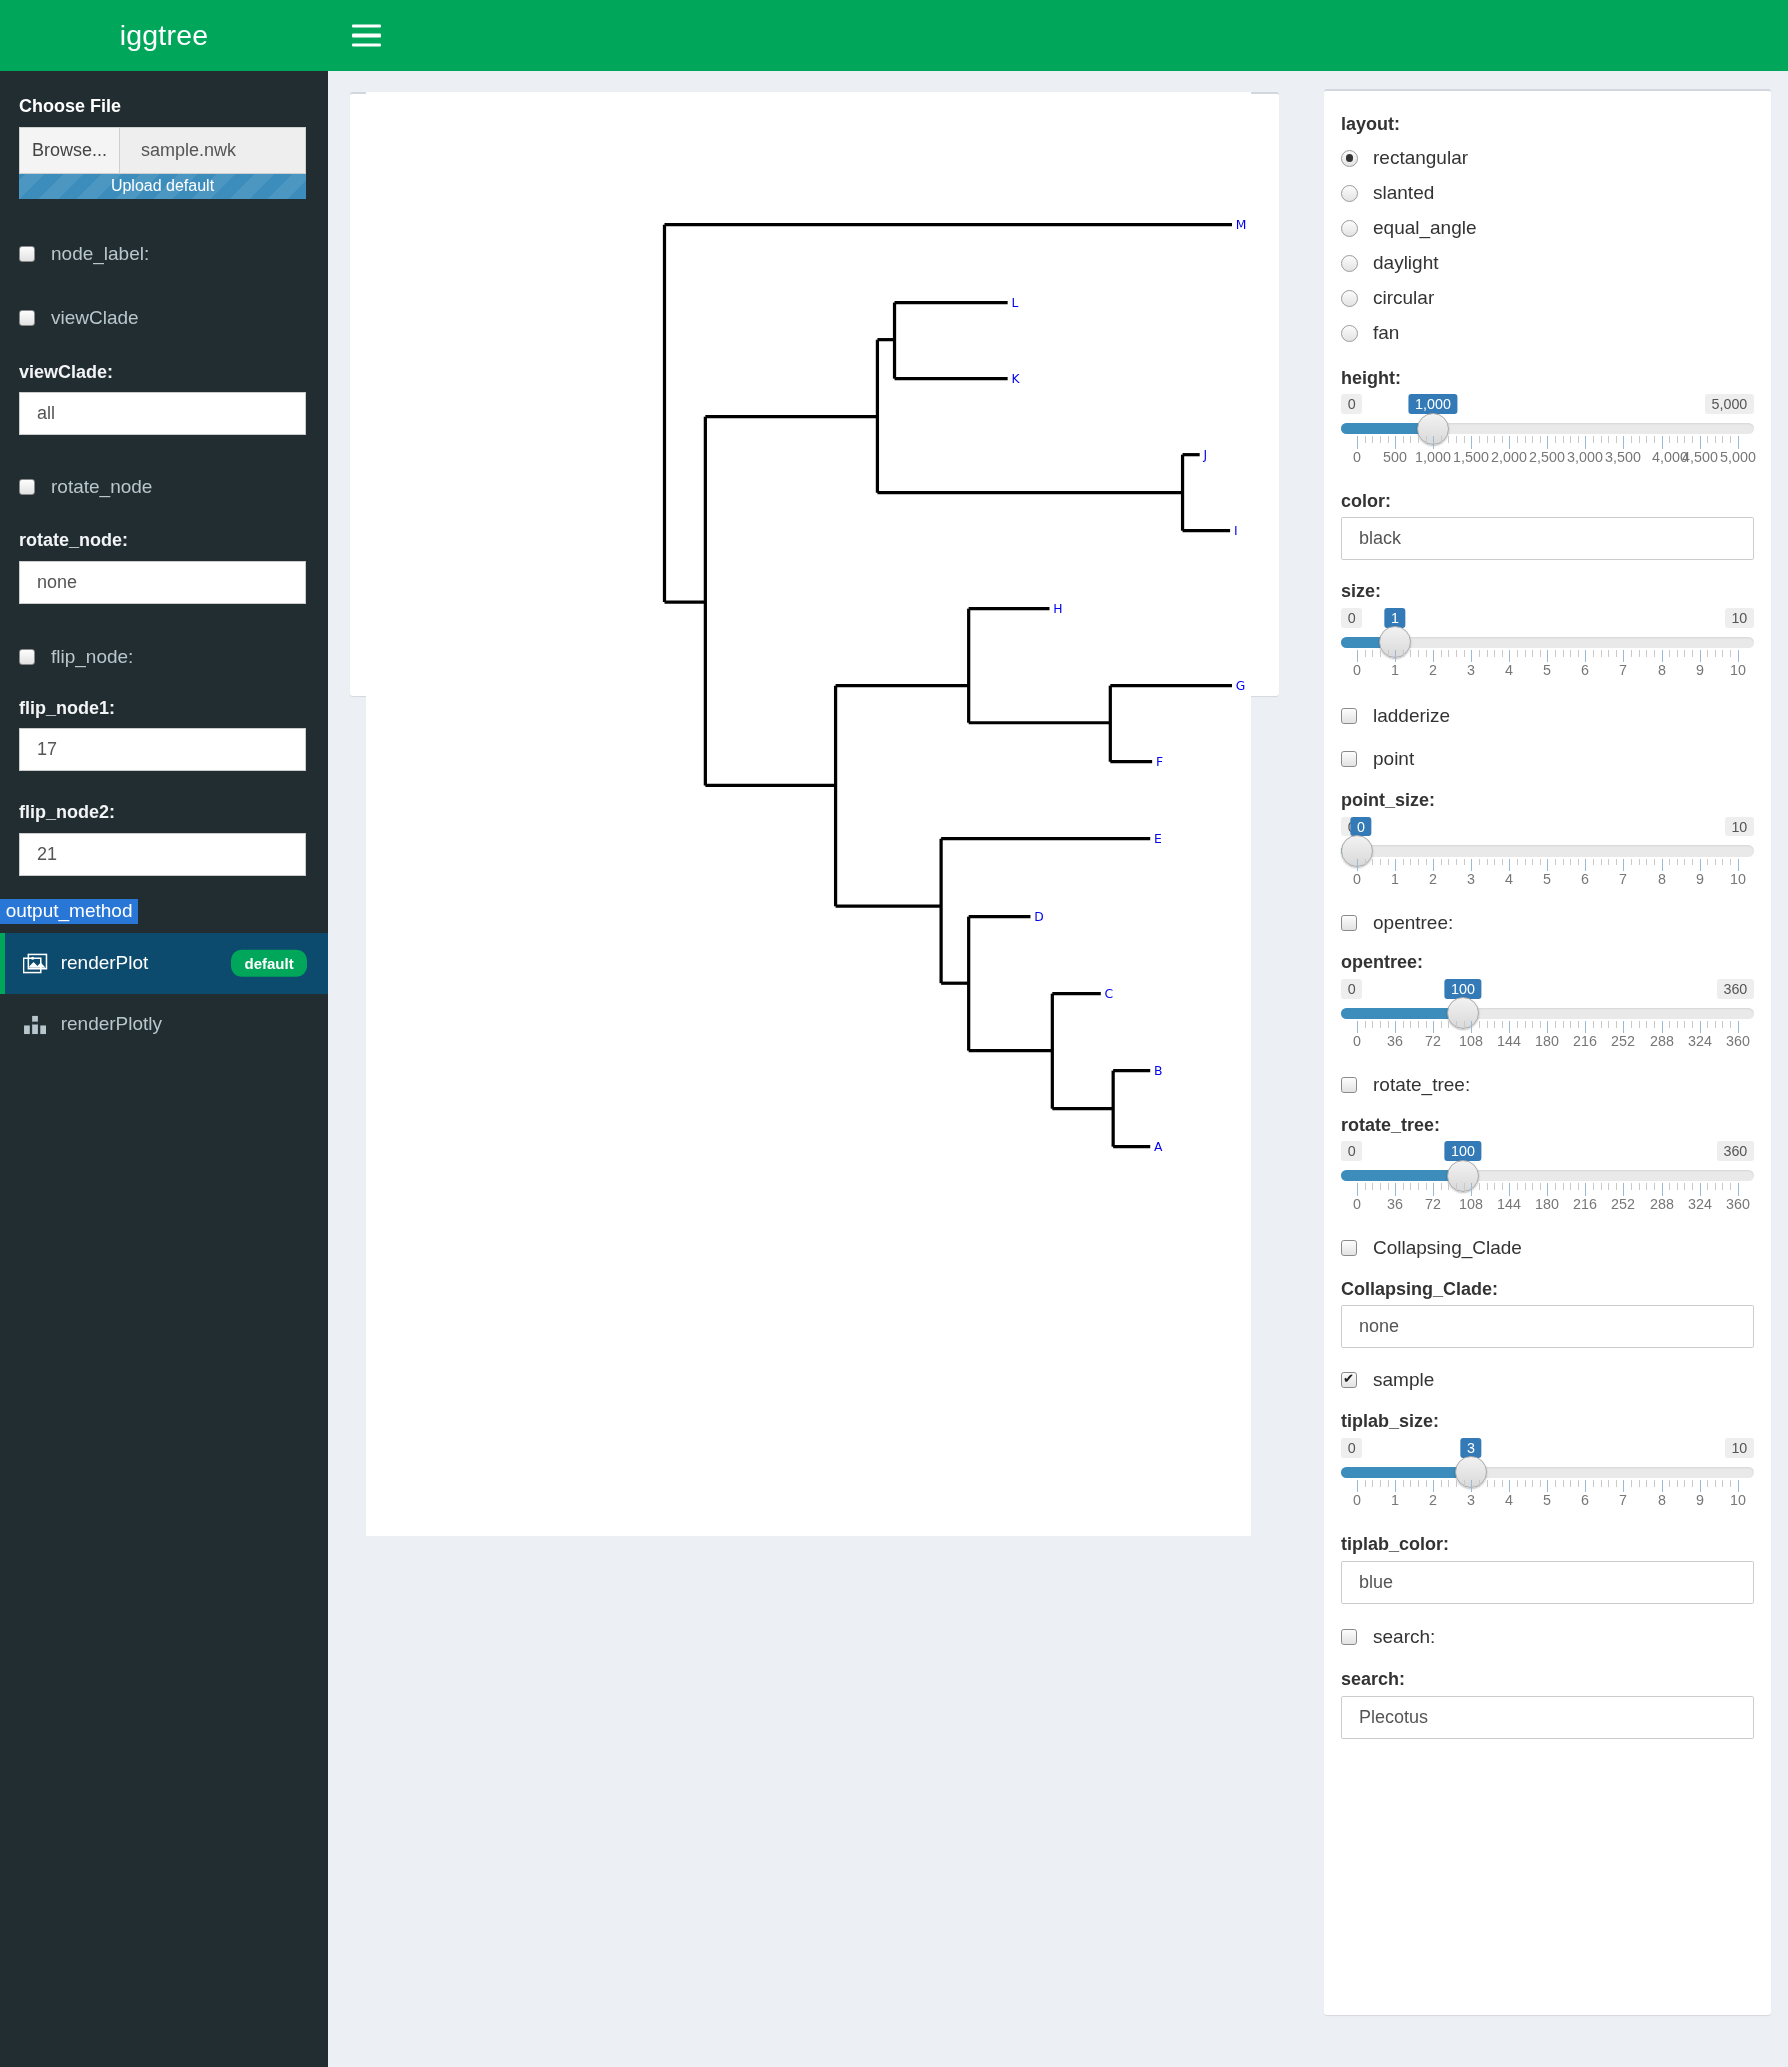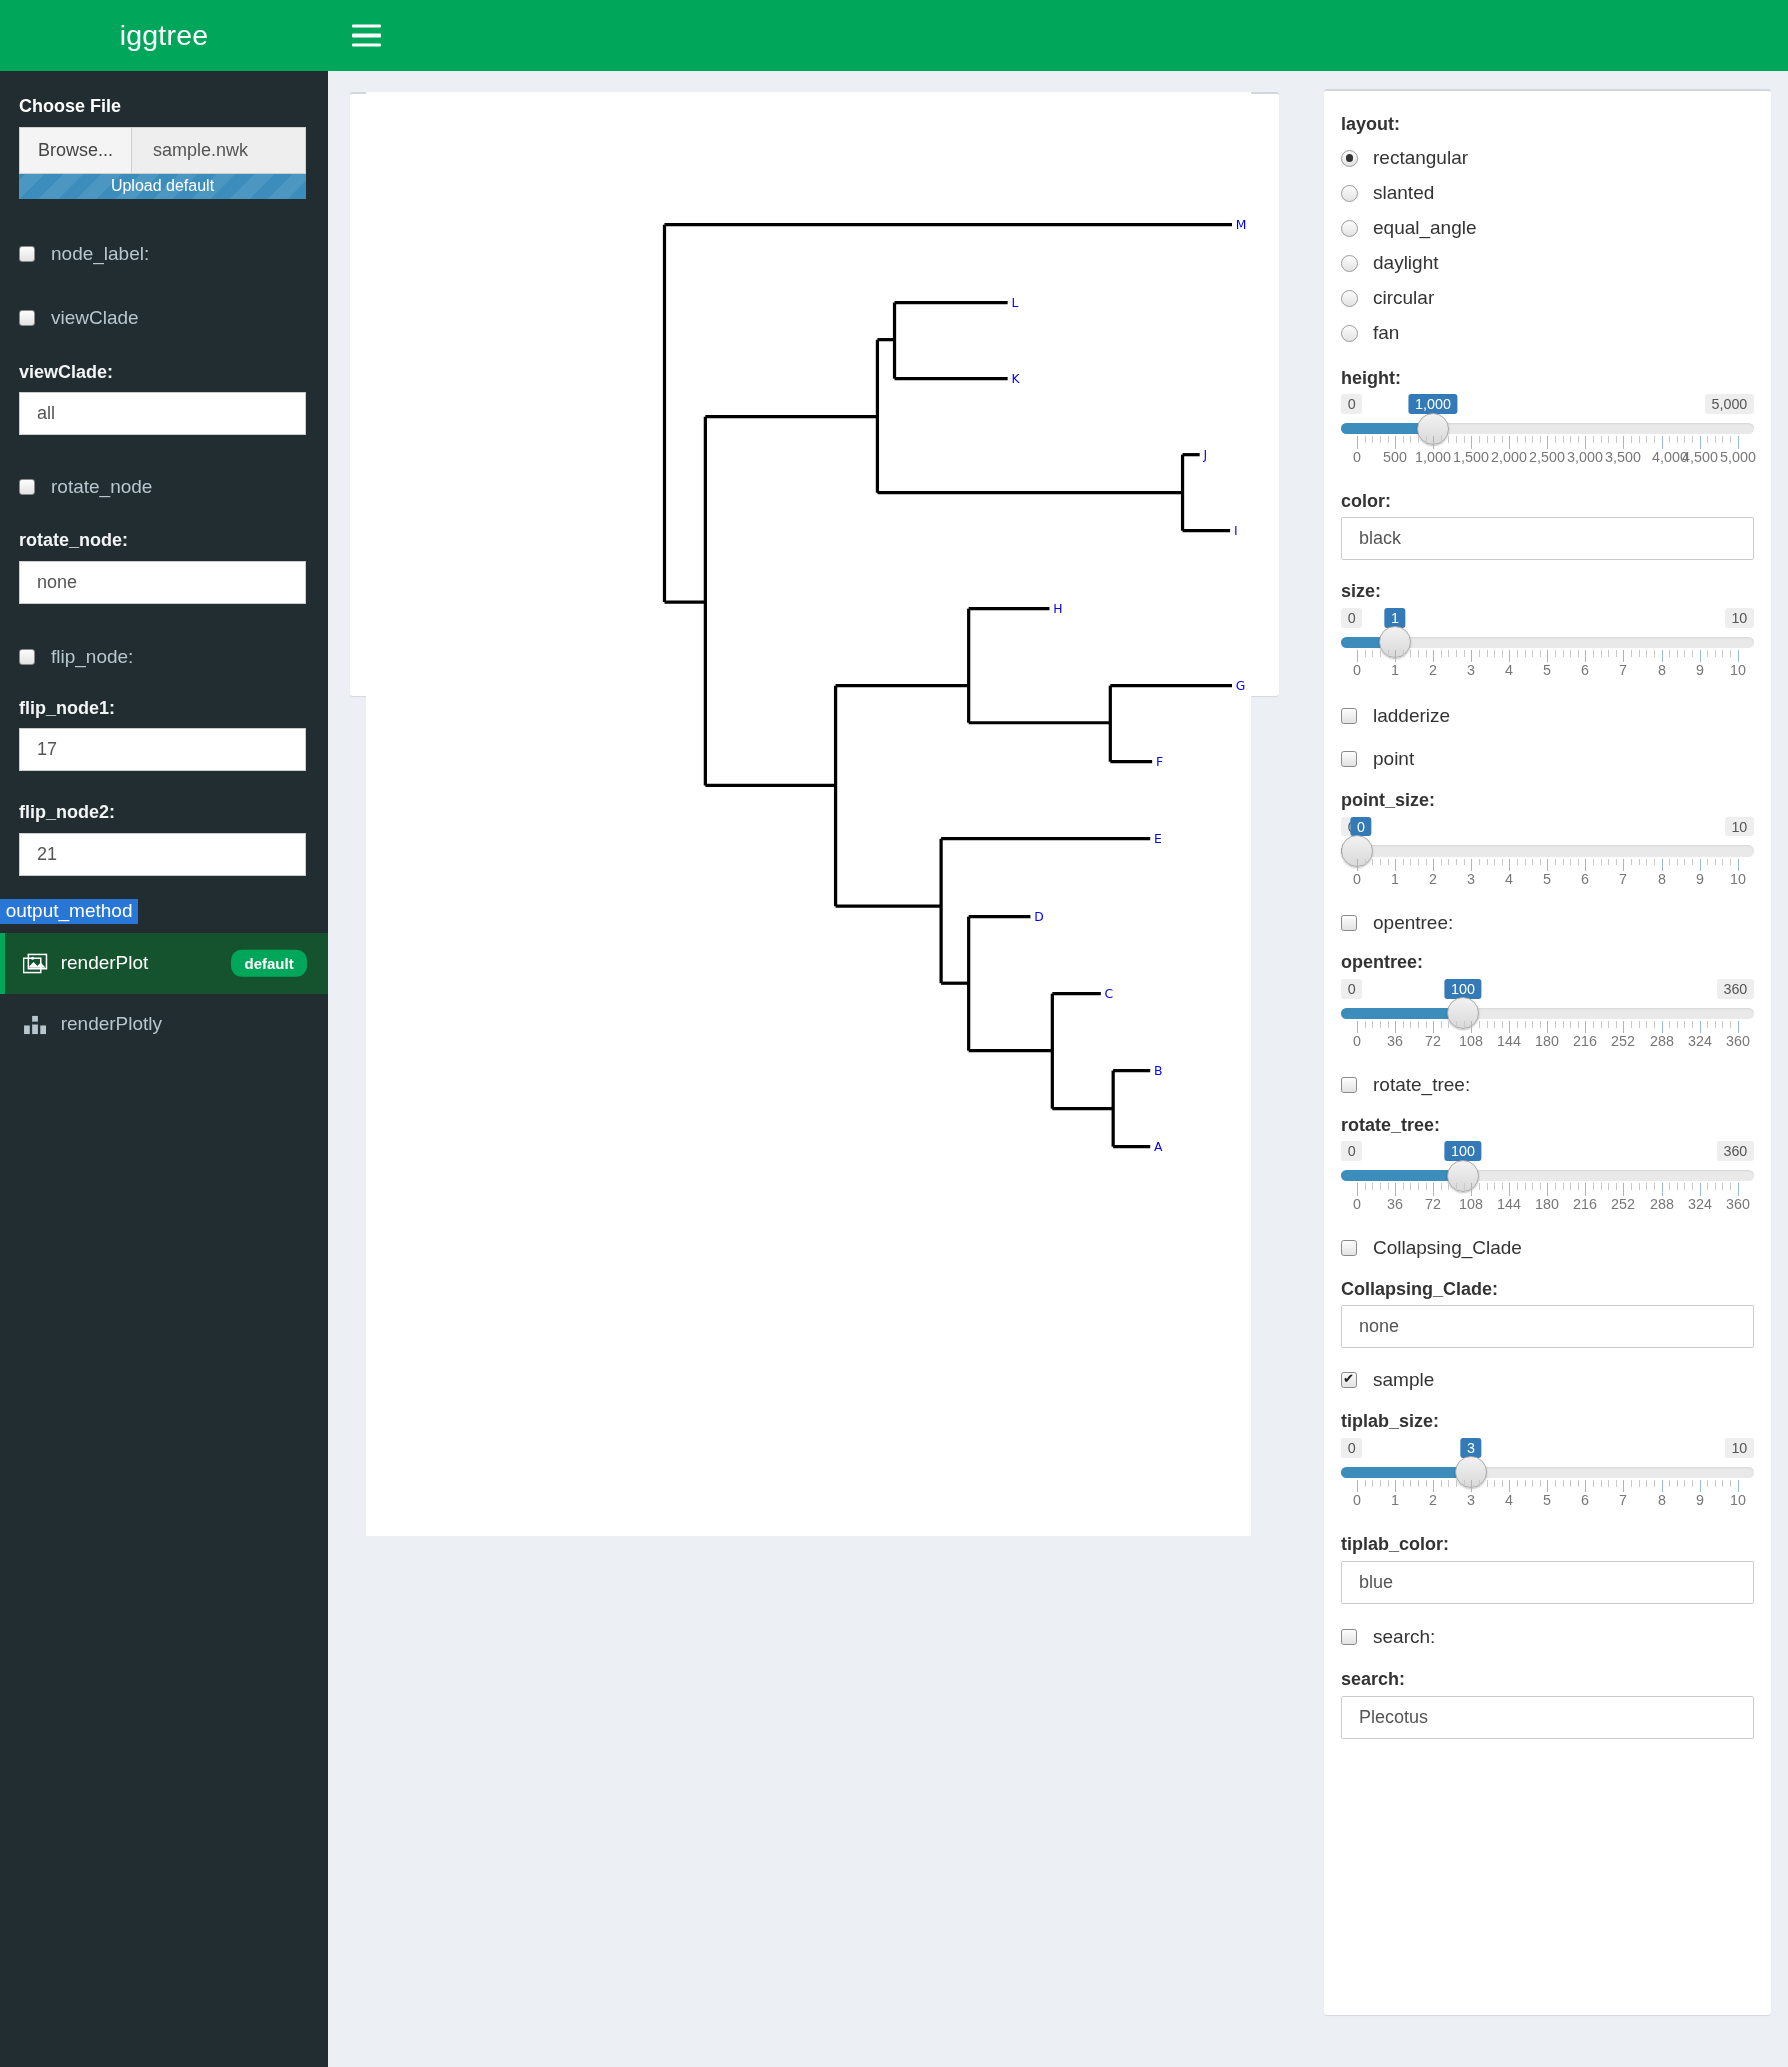--- a/index.html
+++ b/index.html
@@ -30,21 +30,21 @@
   
   #sidebar {
     position:absolute; left:0; top:71px; width:328px; height:1996px;
     background:#222d32; color:#b8c7ce; overflow:hidden;
   }
   .sb-pad { padding:0 19px; }
   .sb-title { color:#fff; font-weight:bold; font-size:18px; margin:25px 0 9.5px 0; }
   .file-wrap { width:287px; position:relative; }
   .file-row { display:flex; height:47px; border:1px solid #cfcfcf; background:#fff; }
   .btn-browse {
-    width:112px; background:#f4f4f4; border-right:1px solid #cfcfcf;
+    width:100px; background:#f4f4f4; border-right:1px solid #cfcfcf;
     display:flex; align-items:center; justify-content:center;
     color:#444; font-size:18px;
   }
   .file-name {
     flex:1; background:#eeeeee; display:flex; align-items:center;
     padding-left:21px; color:#555; font-size:18px;
   }
   .progress-bar {
     height:25px; width:287px;
     background:repeating-linear-gradient(-45deg,#3c8dbc,#3c8dbc 13.3px,#4b97c2 13.3px,#4b97c2 27px);
@@ -68,21 +68,21 @@
   }
 
   #output-method-tag {
     display:inline-block; background:#2877d6; color:#fff;
     font-size:19px; padding:1.9px 5.7px; margin-left:-6.7px;
   }
   .menu-item {
     height:61px; display:flex; align-items:center; padding-left:23px;
     font-size:19px; position:relative;
   }
-  .menu-item.active { background:#14532d; color:#fff; }
+  .menu-item.active { background:#0c4a6e; color:#fff; }
   .menu-item.active::before {
     content:""; position:absolute; left:0; top:0; bottom:0; width:4.8px; background:#00a65a;
   }
   .menu-item .mi-icon { width:32px; flex:none; display:flex; align-items:center; }
   .menu-item .mi-label { margin-left:5.7px; }
   .badge-default {
     position:absolute; right:21px; top:50%; transform:translateY(-50%);
     background:#00a65a; color:#fff; font-size:15px; font-weight:bold;
     border-radius:10.5px; padding:4.8px 13.3px;
   }

